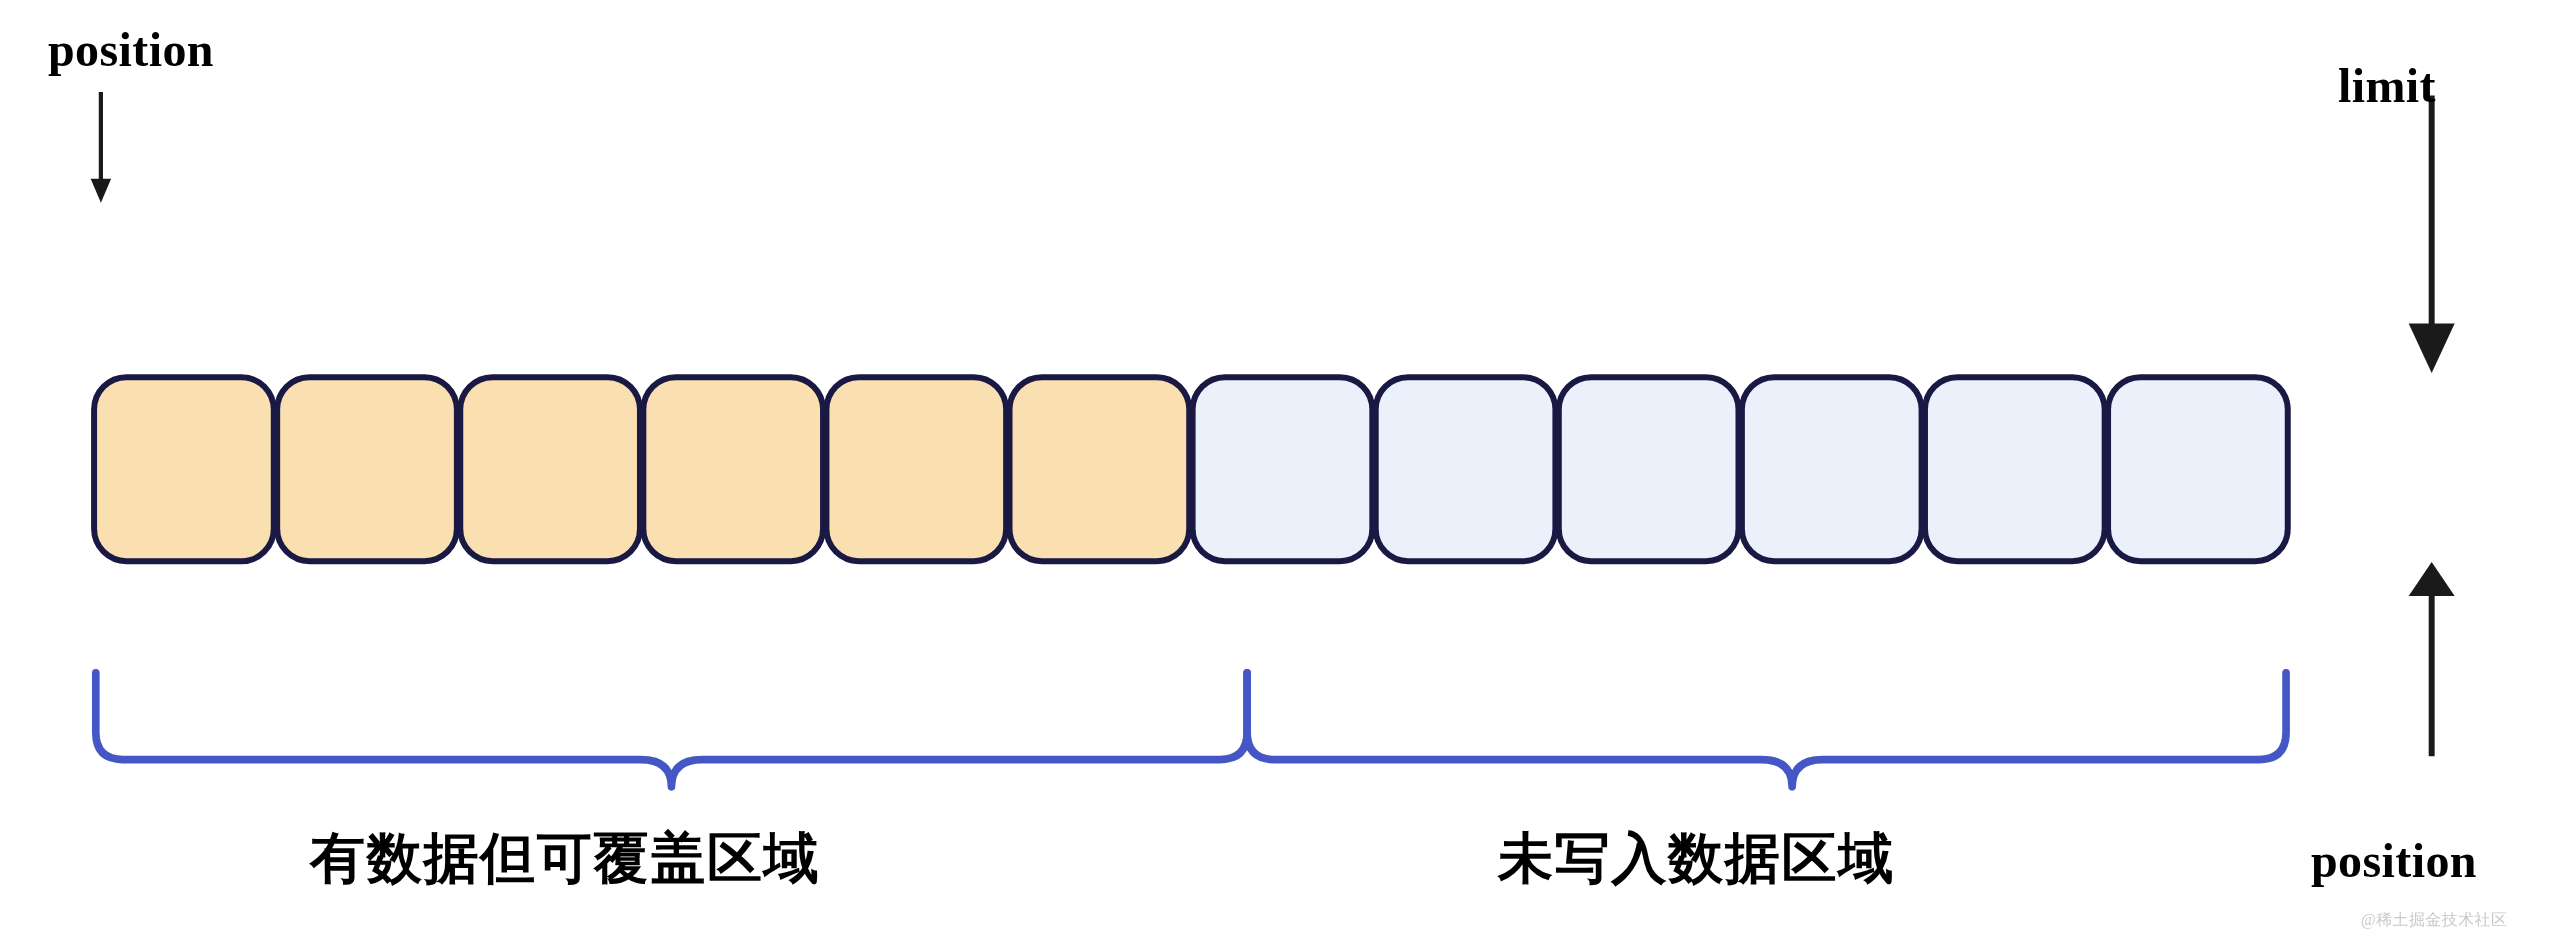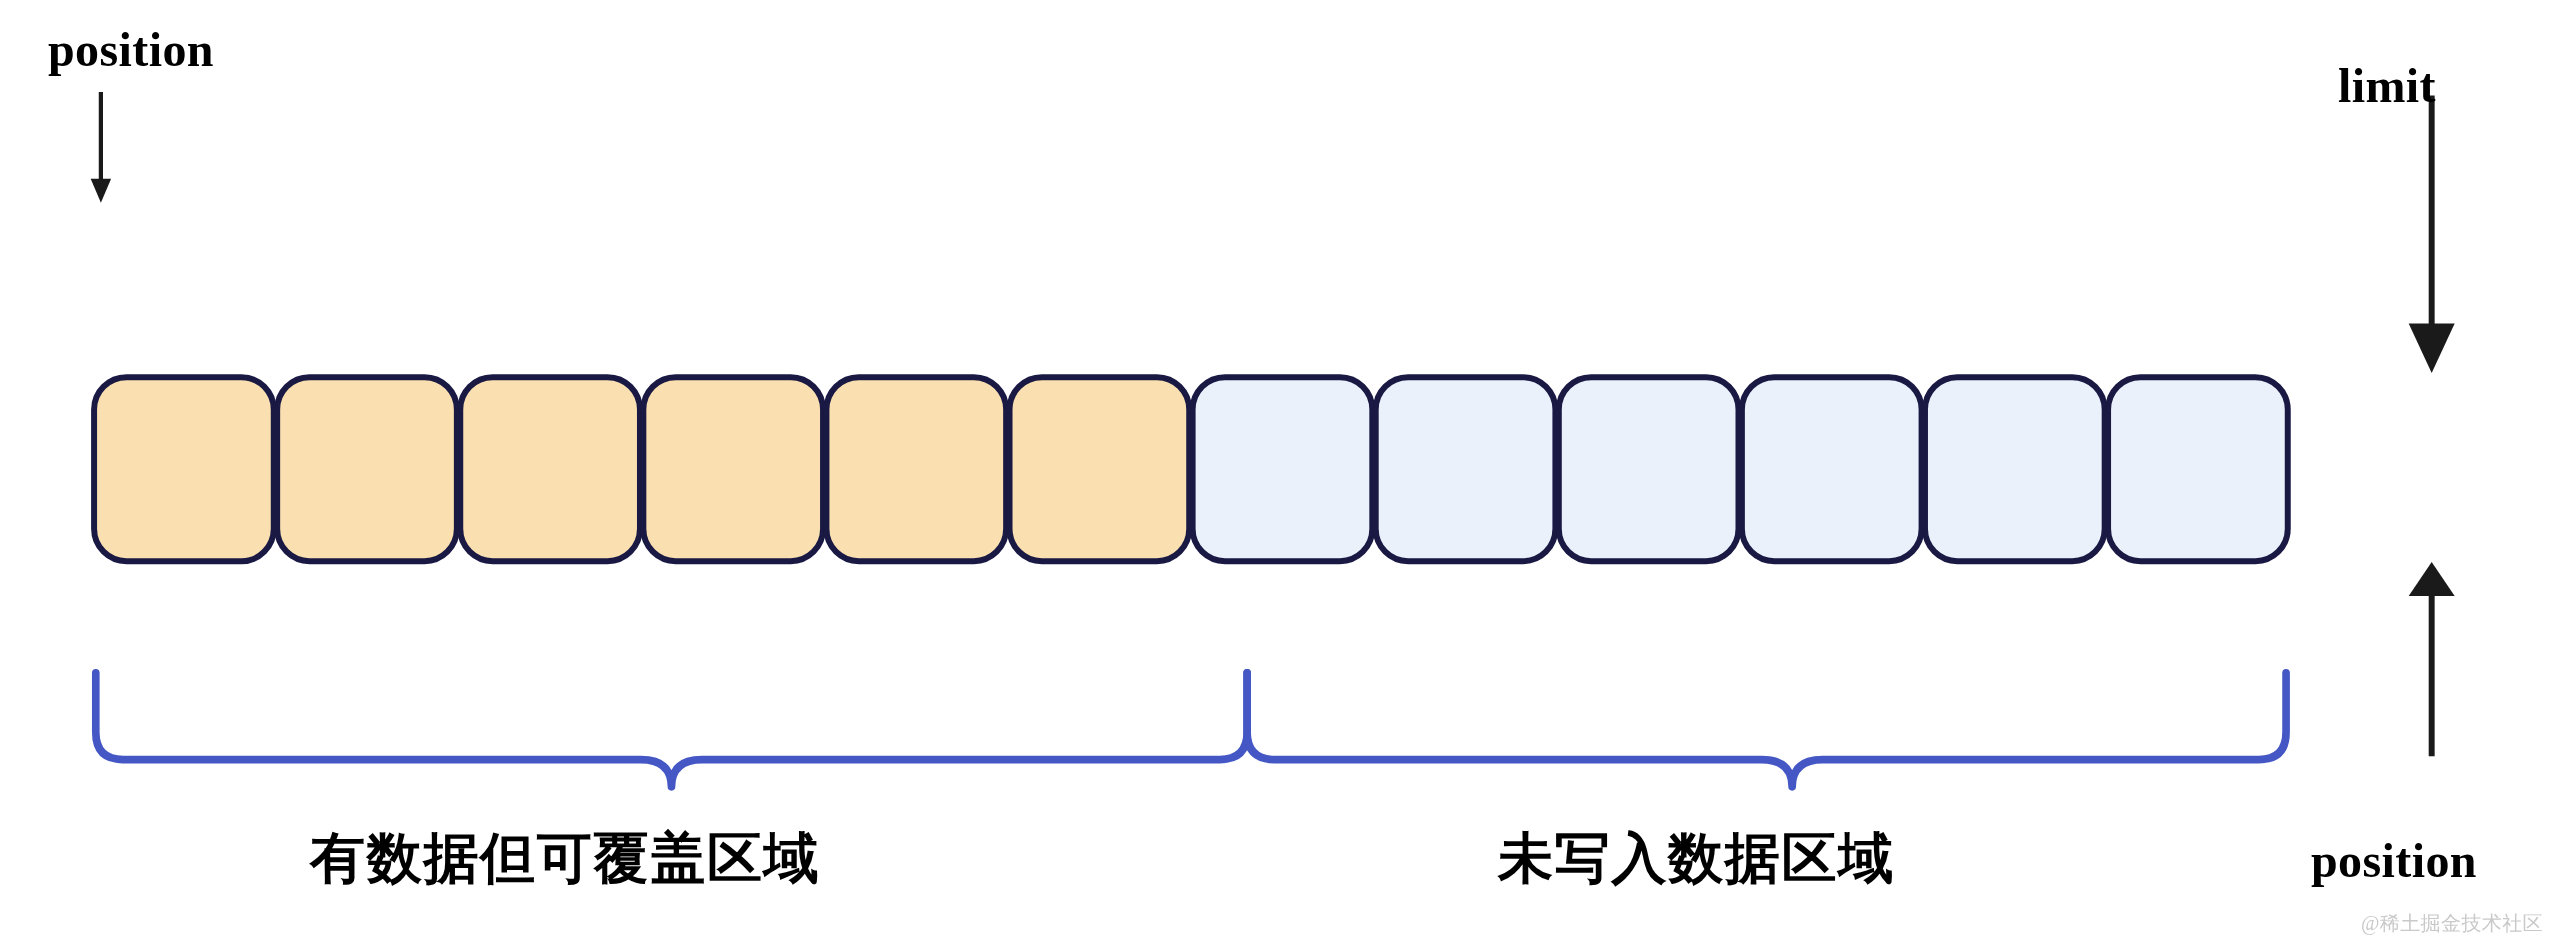--- a/index.html
+++ b/index.html
@@ -44,21 +44,21 @@
   #label-position { left: 48px;  top: 25.6px; }
   #label-limit    { left: 2338px; top: 25.6px; margin-top: 36px; }
   #label-capacity { left: 2311px; top: 837px; }
   #label-region-left  { left: 310px;  top: 831px; }
   #label-region-right { left: 1498px; top: 831px; }
   #watermark {
     position: absolute;
     left: 2361px;
     top: 910px;
     font-family: "Liberation Serif", "DejaVu Serif", serif;
-    font-size: 20px;
+    font-size: 16px;
     color: #c9c9c9;
     white-space: nowrap;
     letter-spacing: 0.4px;
   }
 </style>
 </head>
 <body>
 
 <div id="stage">
 

